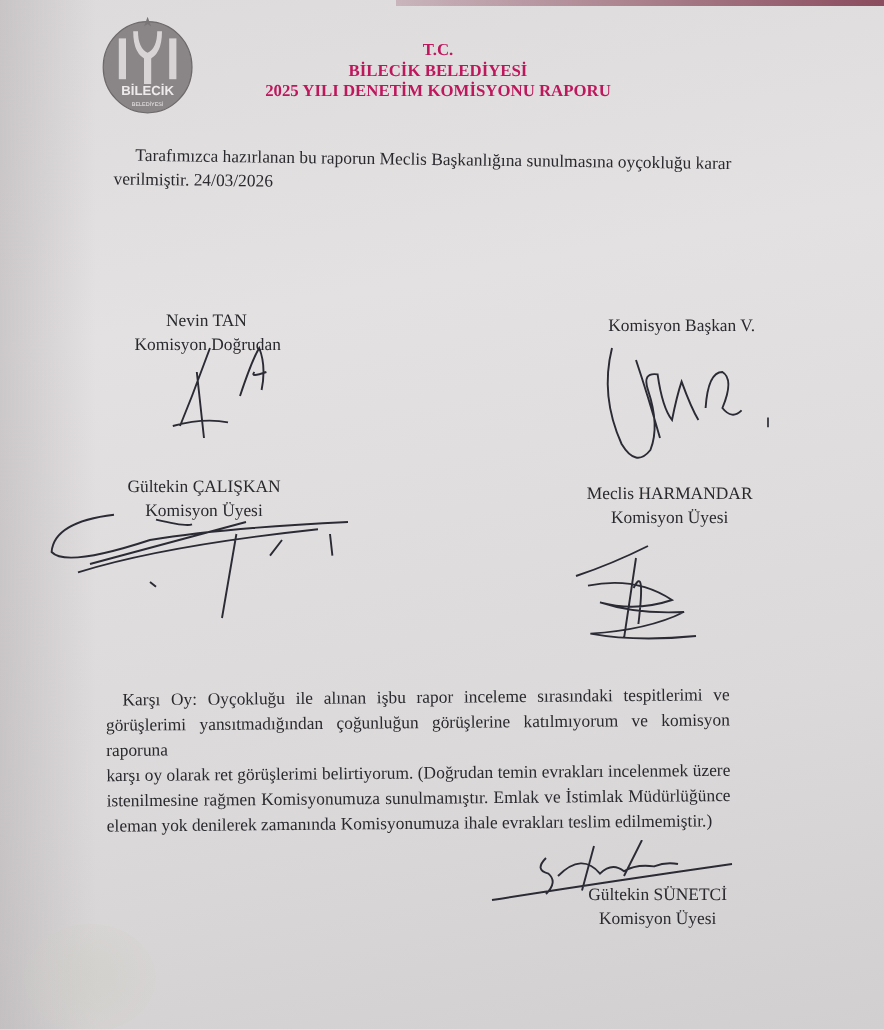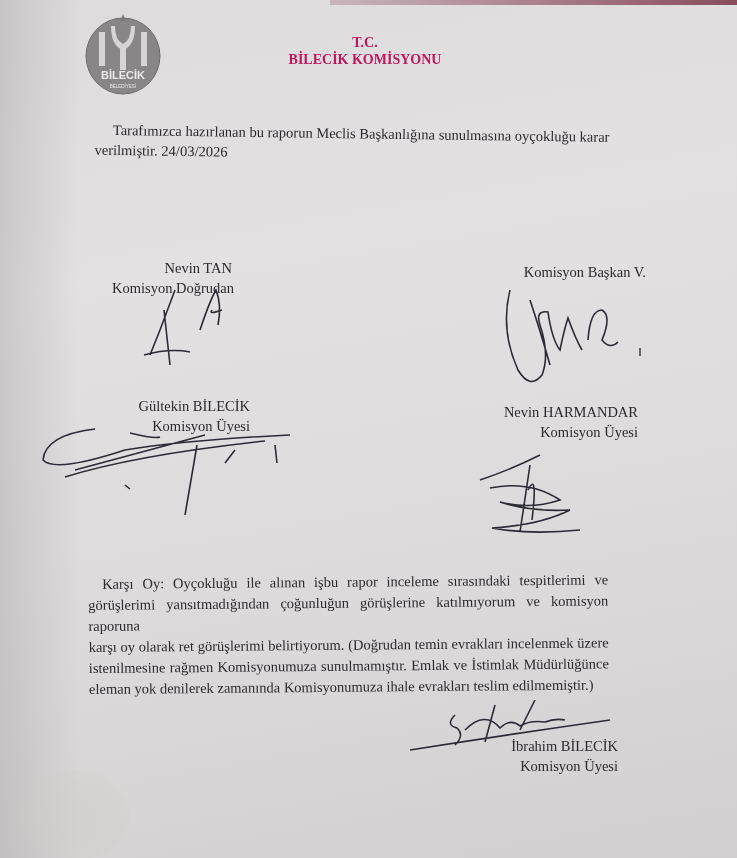--- a/index.html
+++ b/index.html
@@ -24,21 +24,21 @@
       position: absolute; left: 200px; top: 34px; width: 330px; text-align: center;
       font-weight: bold; font-size: 14px; line-height: 17px; color: #be185d;
     }
     .header div { white-space: nowrap; }
     .intro {
       position: absolute; left: 113px; top: 120px; width: 520px;
       font-size: 14.5px; line-height: 20px; transform: rotate(0.8deg); transform-origin: left top;
     }
     .intro .l2 { margin-left: -18px; }
     .sig-block {
-      position: absolute; text-align: right; font-size: 14.5px; line-height: 20px;
+      position: absolute; text-align: center; font-size: 14.5px; line-height: 20px;
     }
     .sig-block div { white-space: nowrap; }
     .sig { position: absolute; pointer-events: none; }
     .dissent {
       position: absolute; left: 88px; top: 574px; width: 520px;
       font-size: 14.5px; line-height: 21px; text-align: justify;
       transform: rotate(-0.5deg); transform-origin: left top;
     }
     .dissent .line { display: block; text-align: justify; text-align-last: justify; }
     .dissent .line.last { text-align-last: left; }
@@ -62,21 +62,22 @@
   <rect x="16" y="22" width="6" height="34" fill="#d8d4d6"></rect>
   <rect x="58" y="22" width="6" height="34" fill="#d8d4d6"></rect>
   <path d="M28 16 q0 20 12 24 q12 -4 12 -24 l-4 0 q0 14 -8 18 q-8 -4 -8 -18z" fill="#d8d4d6"></path>
   <rect x="37" y="38" width="6" height="22" fill="#d8d4d6"></rect>
   <text x="40" y="69" text-anchor="middle" font-family="Liberation Sans, sans-serif" font-weight="bold" font-size="11" fill="#eeeaec">BİLECİK</text>
   <text x="40" y="78" text-anchor="middle" font-family="Liberation Sans, sans-serif" font-size="4.5" fill="#eeeaec">BELEDİYESİ</text>
 </svg>
 
 <div class="header">
   <div>T.C.</div>
-  <div>BİLECİK KOMİSYONU</div>
+  <div>BİLECİK BELEDİYESİ</div>
+  <div>2025 YILI DENETİM KOMİSYONU RAPORU</div>
 </div>
 
 <div class="intro">
   <div>Tarafımızca hazırlanan bu raporun Meclis Başkanlığına sunulmasına oyçokluğu karar</div>
   <div class="l2">verilmiştir. 24/03/2026</div>
 </div>
 
 <div class="sig-block" style="left:112px; top:258px; width:120px;">
   <div>Nevin TAN</div>
   <div>Komisyon Doğrudan</div>
@@ -87,42 +88,42 @@
 
 <div class="sig-block" style="left:466px; top:262px; width:180px;">
   <div style="padding-left:24px;">Komisyon Başkan V.</div>
 </div>
 <svg class="sig" style="left:490px; top:270px;" width="160" height="130">
   <path d="M20 20 Q10 60 28 100 Q40 120 52 105 Q60 85 50 55 Q45 40 58 42 Q62 70 70 80 Q74 60 78 48 Q86 70 92 80 M98 70 Q100 40 112 40 Q122 46 112 70 Q120 80 128 72 M40 30 Q50 60 60 95" stroke="#2b2b35" stroke-width="1.6" fill="none"></path>
   <path d="M150 78 L150 86" stroke="#2b2b35" stroke-width="1.4"></path>
 </svg>
 
 <div class="sig-block" style="left:90px; top:396px; width:160px;">
-  <div>Gültekin BİLECİK</div>
+  <div>Gültekin ÇALIŞKAN</div>
   <div>Komisyon Üyesi</div>
 </div>
 <svg class="sig" style="left:35px; top:415px;" width="270" height="110">
   <path d="M60 14 Q10 20 8 45 Q20 58 90 35 Q150 25 255 20 M30 62 Q100 40 230 26 M95 18 Q120 24 125 22 M200 35 L190 48 M162 30 L150 100 M40 55 L170 20 M240 30 L242 48 M90 70 L95 74" stroke="#2b2b35" stroke-width="1.6" fill="none"></path>
 </svg>
 
 <div class="sig-block" style="left:478px; top:402px; width:160px;">
-  <div>Nevin HARMANDAR</div>
+  <div>Meclis HARMANDAR</div>
   <div>Komisyon Üyesi</div>
 </div>
 <svg class="sig" style="left:470px; top:450px;" width="120" height="90">
   <path d="M10 30 Q40 20 70 5 M20 38 Q60 30 90 50 Q60 60 30 52 Q60 62 100 60 Q70 75 22 78 Q60 85 110 80 M60 15 L50 82 M58 40 Q68 20 62 70" stroke="#2b2b35" stroke-width="1.6" fill="none"></path>
 </svg>
 
 <div class="dissent">
   <span class="line ind"><b>Karşı Oy:</b> <span>Oyçokluğu ile alınan işbu rapor inceleme sırasındaki tespitlerimi ve</span></span>
   <span class="line">görüşlerimi yansıtmadığından çoğunluğun görüşlerine katılmıyorum ve komisyon raporuna</span>
   <span class="line">karşı oy olarak ret görüşlerimi belirtiyorum. (Doğrudan temin evrakları incelenmek üzere</span>
   <span class="line">istenilmesine rağmen Komisyonumuza sunulmamıştır. Emlak ve İstimlak Müdürlüğünce</span>
   <span class="line last">eleman yok denilerek zamanında Komisyonumuza ihale evrakları teslim edilmemiştir.)</span>
 </div>
 
 <div class="sig-block" style="left:478px; top:736px; width:140px;">
-  <div>İbrahim BİLECİK</div>
+  <div>Gültekin SÜNETCİ</div>
   <div>Komisyon Üyesi</div>
 </div>
 <svg class="sig" style="left:405px; top:700px;" width="220" height="60">
   <path d="M5 50 Q100 35 205 20 M50 15 Q40 25 52 28 Q60 35 50 45 M60 30 Q80 10 95 28 Q105 18 115 26 Q125 20 140 22 Q150 18 160 20 M90 5 L80 42 M130 0 L115 30" stroke="#2b2b35" stroke-width="1.6" fill="none"></path>
 </svg>
 
 </body></html>

